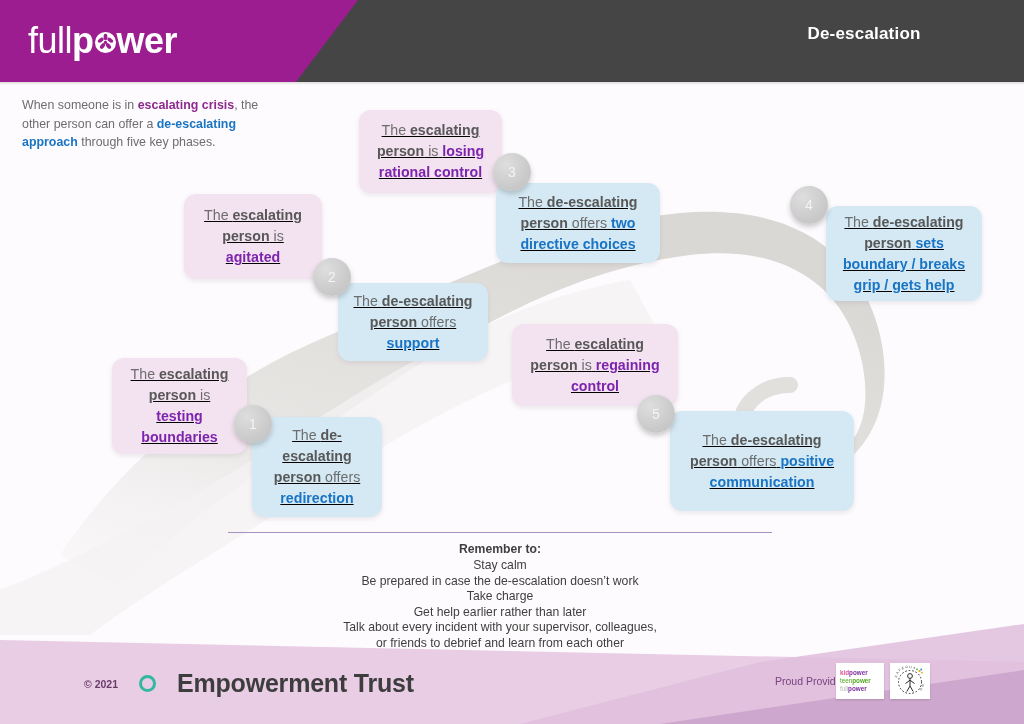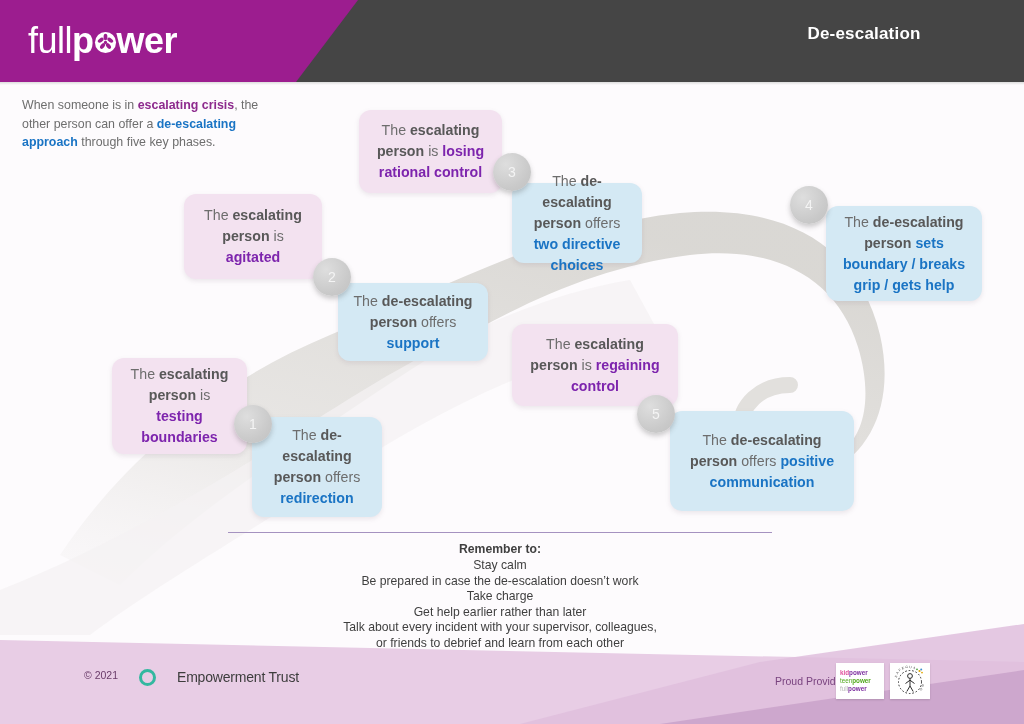--- a/index.html
+++ b/index.html
@@ -38,21 +38,21 @@
   
   .intro{position:absolute;left:22px;top:96px;width:256px;
     font-size:12.4px;line-height:18.5px;color:#6e6e6e;}
   .intro b.mag{color:#8d2a8d;font-weight:bold;}
   .intro b.blu{color:#1a74c4;font-weight:bold;}
 
   
   .card{position:absolute;border-radius:12px;
     box-shadow:0 2px 5px rgba(120,100,120,.14);
     display:flex;align-items:center;justify-content:center;
-    text-align:center;box-sizing:border-box;padding:11px 13px;}
+    text-align:center;box-sizing:border-box;padding:11px 13px;text-decoration:underline;}
   .card.pink{background:#f3e2f0;}
   .card.blue{background:#d4e9f4;}
   .card .txt{font-size:14.2px;line-height:21px;color:#6d6d6d;}
   .card .txt b{color:#585858;font-weight:bold;}
   .card.pink .txt em{color:#7d24ad;font-weight:bold;font-style:normal;}
   .card.blue .txt em{color:#1a74c4;font-weight:bold;font-style:normal;}
 
   
   .numbub{position:absolute;width:38px;height:38px;border-radius:50%;
     background:radial-gradient(circle at 34% 30%,#dedede,#c9c9c9 65%,#c1c1c1);
@@ -63,25 +63,25 @@
   
   .divider{position:absolute;left:228px;top:532px;width:544px;height:1px;
     background:#a592c0;}
   .remember{position:absolute;left:212px;top:540px;width:576px;text-align:center;}
   .remember .rt{font-size:12.2px;font-weight:bold;color:#3f3f3f;line-height:18px;}
   .remember .rl{font-size:12.2px;color:#3f3f3f;line-height:15.6px;}
 
   
   .band{position:absolute;left:0;top:600px;width:1024px;height:124px;overflow:hidden;}
 
-  .copy{position:absolute;left:84px;top:669px;display:flex;gap:21px;}
+  .copy{position:absolute;left:84px;top:669px;display:flex;align-items:center;gap:21px;font-weight:bold;}
   .copy .c21{font-size:10.5px;color:#6a3c6a;}
   .ring{width:17px;height:17px;border-radius:50%;border:3.4px solid #33b8a0;
     box-sizing:border-box;}
-  .etname{font-size:14px;color:#3d3d3d;letter-spacing:-.2px;}
+  .etname{font-size:25px;color:#3d3d3d;letter-spacing:-.2px;}
 
   .proud{position:absolute;left:727px;top:675px;font-size:10.5px;color:#79437f;padding-left:48px;}
 
   .kpbox{position:absolute;left:836px;top:663px;width:48px;height:36px;background:#fff;
     box-shadow:0 1px 2px rgba(0,0,0,.14);
     display:flex;flex-direction:column;justify-content:center;padding-left:4px;
     box-sizing:border-box;}
   .kpline{font-size:6.3px;line-height:8.1px;white-space:nowrap;}
   .kp-a{color:#e0529c;font-weight:bold;}
   .kp-b{color:#7d2fa0;font-weight:bold;}
@@ -156,21 +156,21 @@
   <div class="intro">
     <span>When someone is in </span><b class="mag">escalating crisis</b><span>, the other person can offer a </span><b class="blu">de-escalating approach</b><span> through five key phases.</span>
   </div>
 
   <div class="card pink" style="left:359px;top:110px;width:143px;height:83px;">
     <div class="txt"><span>The </span><b>escalating</b><b> person</b><span> is</span> <em>losing rational control</em></div>
   </div>
   <div class="numbub" style="left:493px;top:153px;">
     <span>3</span>
   </div>
-  <div class="card blue" style="left:512px;top:183px;width:130px;height:80px;justify-content:center;">
+  <div class="card blue" style="left:496px;top:183px;width:164px;height:80px;justify-content:center;">
     <div class="txt"><span>The </span><b>de-escalating</b><b> person</b><span> offers</span> <em>two directive choices</em></div>
   </div>
 
   <div class="numbub" style="left:790px;top:186px;">
     <span>4</span>
   </div>
   <div class="card blue" style="left:826px;top:206px;width:156px;height:95px;">
     <div class="txt"><span>The </span><b>de-escalating</b><b> person</b> <em>sets boundary / breaks grip / gets help</em></div>
   </div>
 

